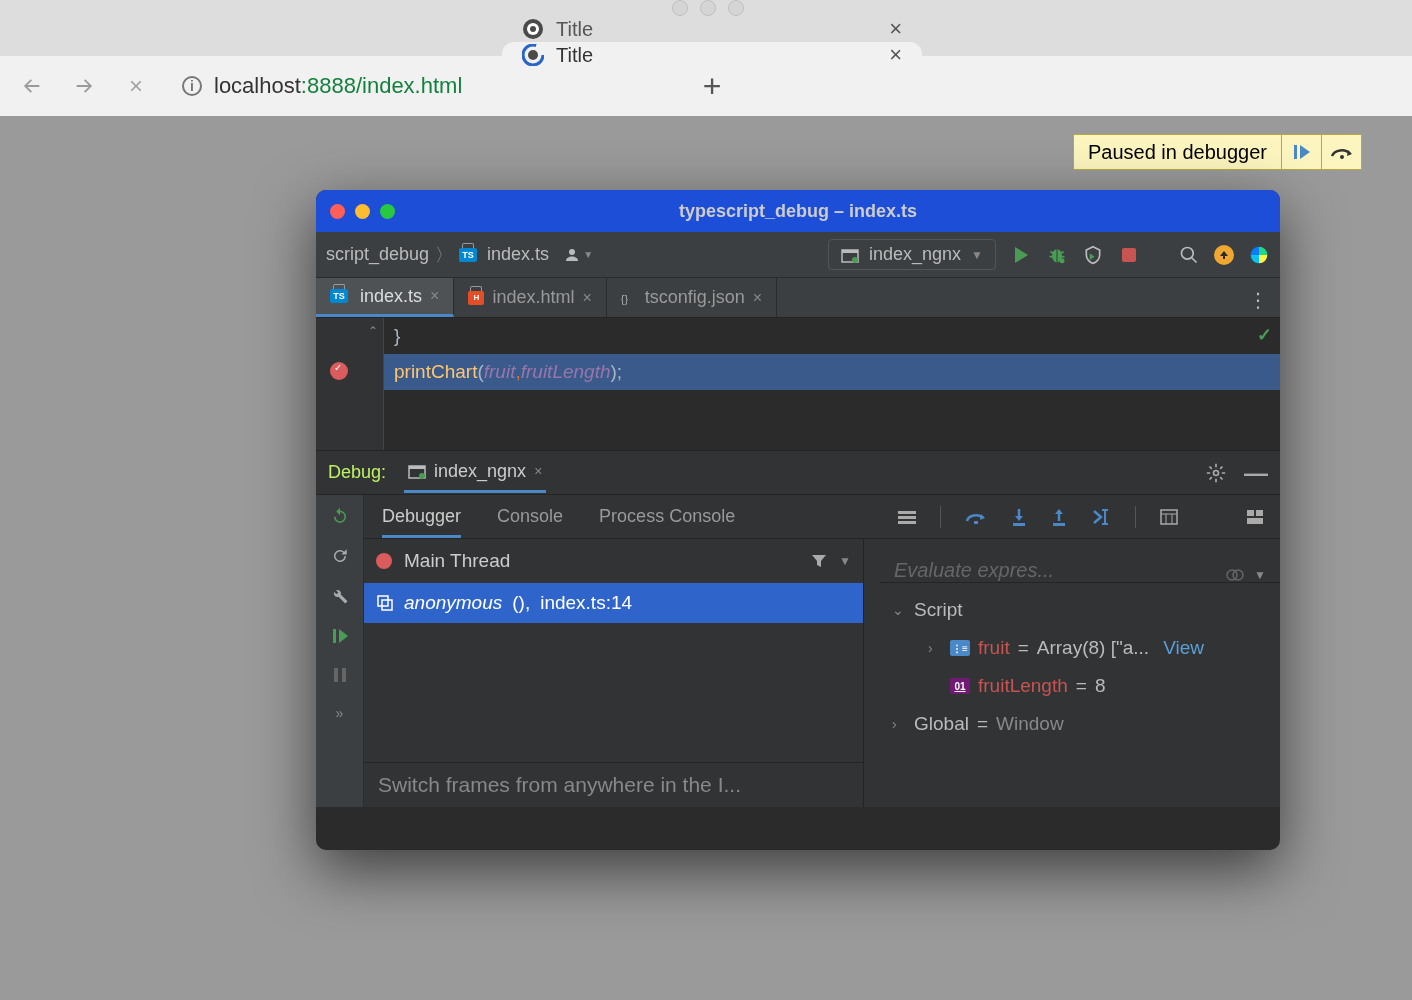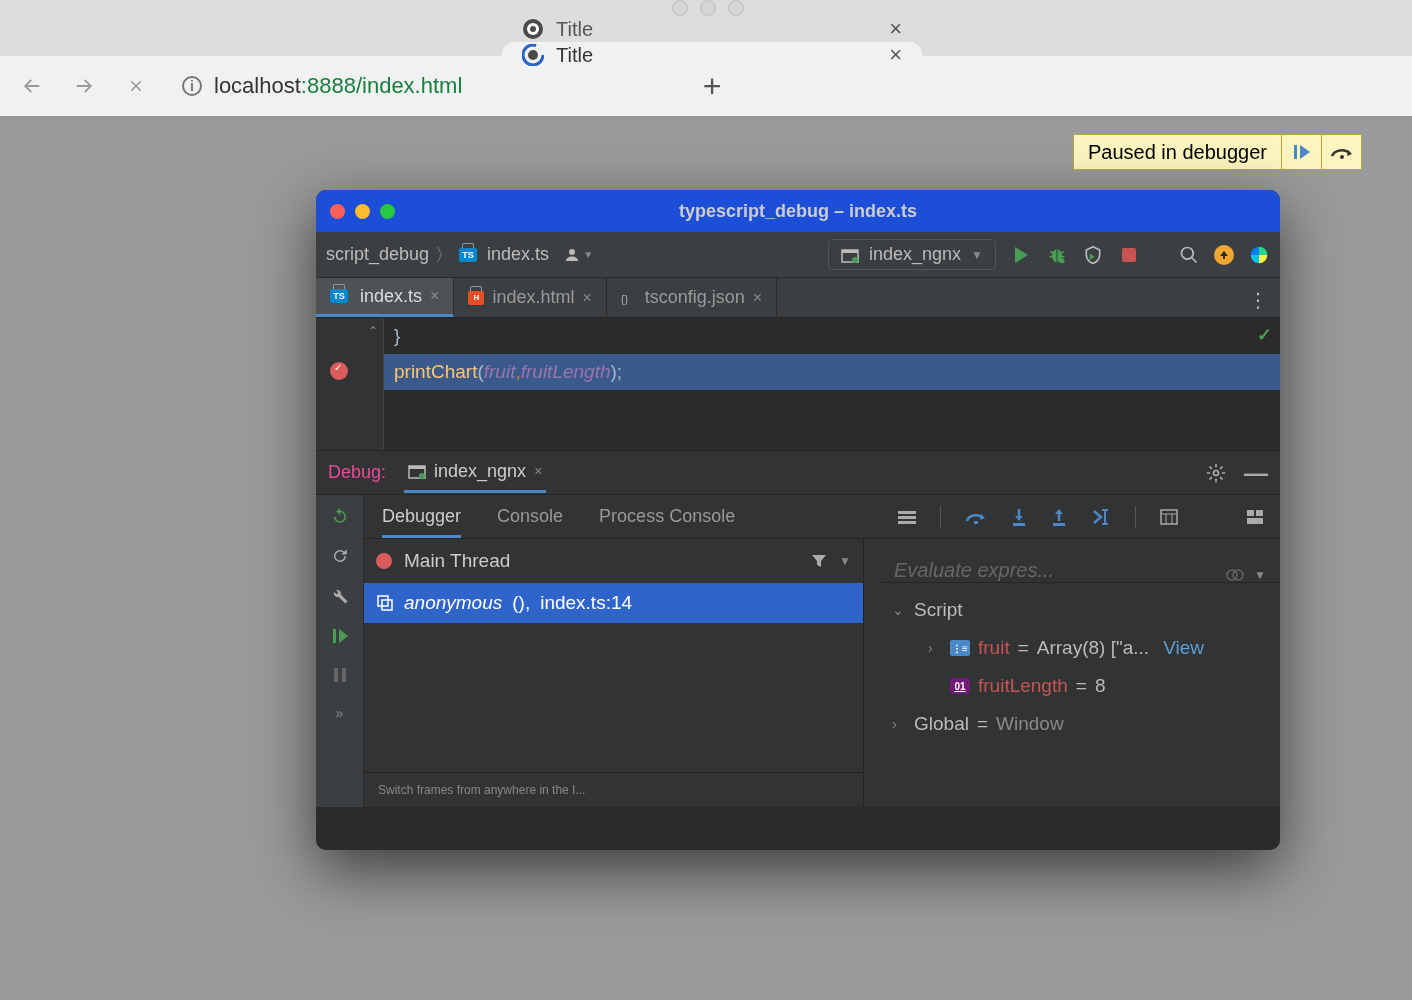--- a/index.html
+++ b/index.html
@@ -73,21 +73,21 @@
 .fold-gutter { width: 18px; background: #313335; border-right: 1px solid #444; position:relative;}
 .fold-up { position:absolute; top:6px; left:2px; font-size:12px; color:#888;}
 .code-lines { flex: 1; }
 .code-line { height: 36px; line-height: 36px; padding-left: 10px; white-space: pre; }
 .code-line.bp-line { background: #3a5a8c; }
 .c-fn { color: #ffc66d; } .c-par { color: #cc7832; } .c-param { color: #9876aa; font-style: italic; } .c-brace { color: #a9b7c6; }
 .editor-check { position:absolute; right:8px; top:6px; color:#499c54; font-size:18px; font-weight:bold;}
 
 .debug-panel { background: #313335; border-top: 1px solid #242424; }
 .debug-header { height: 44px; display: flex; align-items: center; padding: 0 12px; gap: 18px; color: #999; font-size: 18px; border-bottom: 1px solid #242424; }
-.debug-header .dh-label{ color:#ec4899; }
+.debug-header .dh-label{ color:#bef264; }
 .debug-session { display:flex; align-items:center; gap:8px; border-bottom: 3px solid #4a88c7; padding: 8px 4px 8px 4px; color:#ccc;}
 .debug-session .x { color:#888; font-size:14px;}
 .debug-header .spacer { flex:1; }
 .debug-header .gear { color:#aaa; font-size:20px;}
 .debug-header .min { color:#aaa; font-size:24px; font-weight:bold;}
 
 .debug-body { display: flex; height: 312px; }
 .debug-left { width: 48px; background: #3c3f41; display: flex; flex-direction: column; align-items: center; padding-top: 12px; gap: 22px; border-right: 1px solid #2b2b2b;}
 .dl-icon { color: #888; font-size: 20px; }
 .dl-green { color: #499c54; }
@@ -100,21 +100,21 @@
 .step-icons { display:flex; gap:24px; padding-right:16px; align-items:center;}
 .step-icon { color:#4a88c7; font-size:18px;}
 
 .debug-content { display: flex; flex: 1; gap: 16px; }
 .frames-panel { width: 500px; border-right: 1px solid #242424; display: flex; flex-direction: column; }
 .frames-header { height: 44px; display: flex; align-items: center; padding: 0 12px; gap: 12px; font-size: 19px; color: #ccc; }
 .thread-dot { width: 16px; height: 16px; background: #db5c5c; border-radius: 50%; }
 .frames-header .spacer{flex:1;}
 .frame-row { height: 40px; background: #2f65ca; color: white; display: flex; align-items: center; padding-left: 12px; gap: 10px; font-size: 19px; }
 .frame-row .anon { font-style: italic; }
-.frames-footer { margin-top: auto; padding: 10px 14px; color: #888; font-size: 12px; border-top: 1px solid #242424;}
+.frames-footer { margin-top: auto; padding: 10px 14px; color: #888; font-size: 21px; border-top: 1px solid #242424;}
 
 .vars-panel { flex: 1; display: flex; flex-direction: column; }
 .eval-input { height: 44px; padding: 0 14px; color: #666; font-size: 20px; font-style: italic; display:flex; align-items:flex-end; border-bottom: 1px solid #242424;}
 .eval-input .spacer{flex:1;}
 .var-tree { padding: 8px 12px; font-size: 19px; }
 .var-row { display: flex; align-items: center; gap: 8px; height: 38px; }
 .var-indent { width: 28px; }
 .var-caret { color: #888; font-size: 14px; width: 14px; }
 .var-icon { width: 20px; height: 16px; display:inline-flex; align-items:center; justify-content:center; font-size:10px; font-weight:bold; border-radius:2px; color:white;}
 .vi-arr { background: #4a88c7; }

